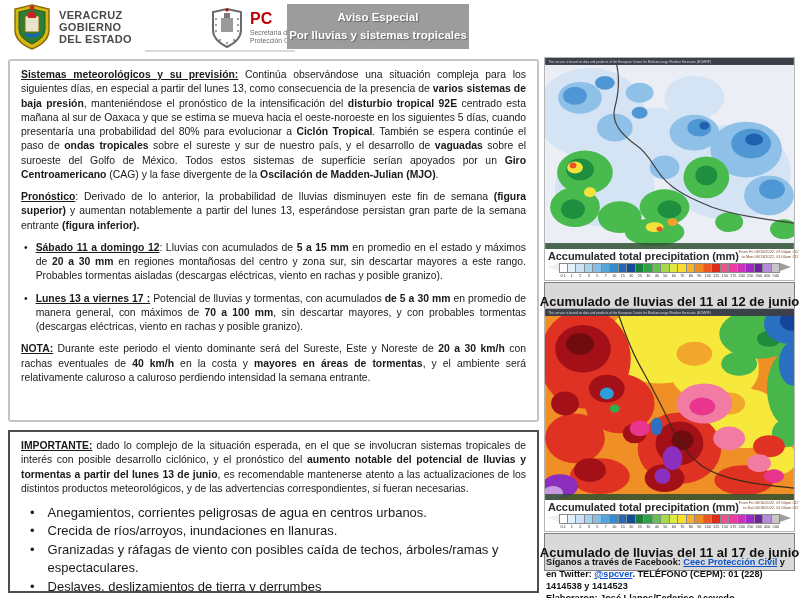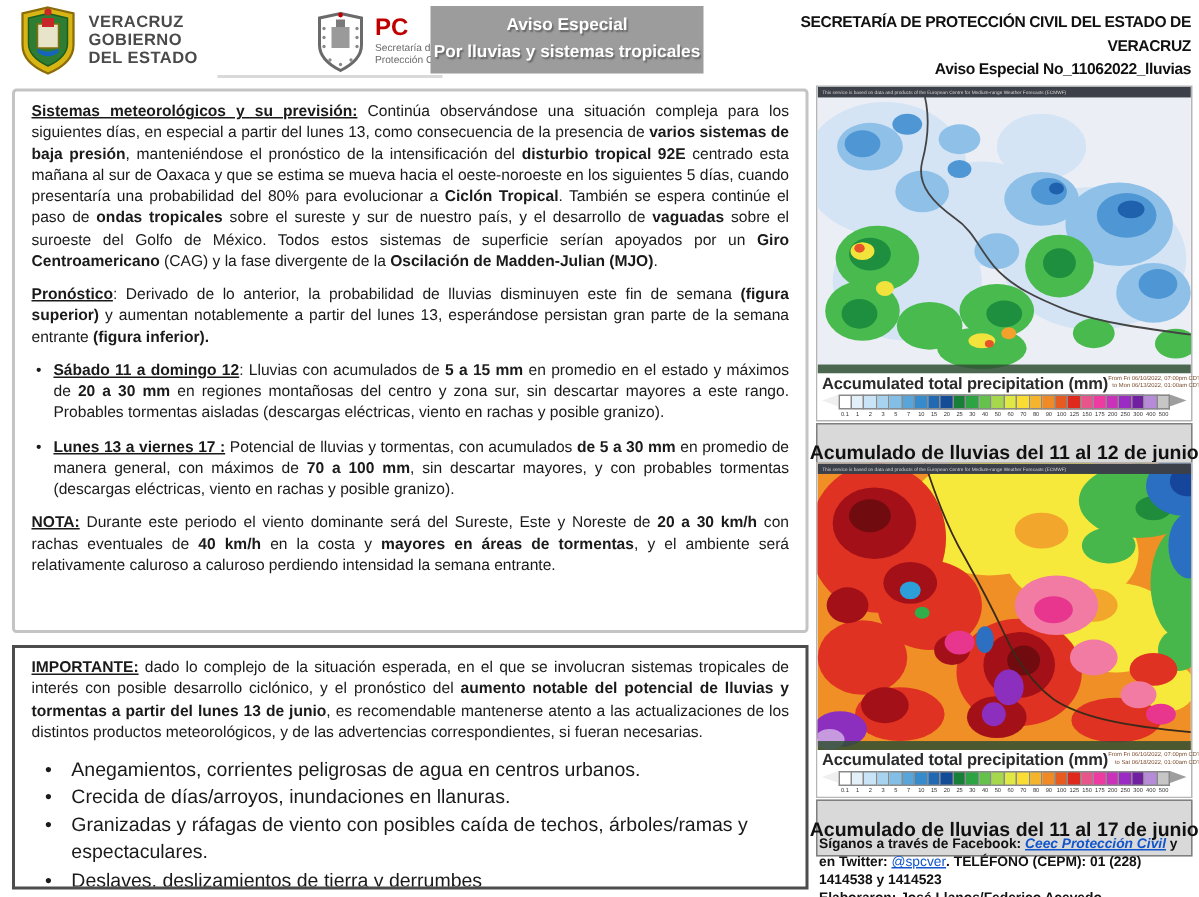--- a/index.html
+++ b/index.html
@@ -119,44 +119,39 @@
       </div>
     </div>
   </div>
   <div class="logo-underline"></div>
 
   <div class="banner">
     <div>Aviso Especial</div>
     <div>Por lluvias y sistemas tropicales</div>
   </div>
 
-  <div class="hdr-right">
-    <div>SECRETARÍA DE PROTECCIÓN CIVIL DEL ESTADO DE VERACRUZ</div>
-    <div>Aviso Especial No_11062022_lluvias</div>
-    <div>Xalapa, Ver., sábado 11 de junio 2022/08:00 h</div>
-  </div>
 </div>
 
 <div class="box1">
   <p class="para rich"><span style="font-weight: bold; text-decoration: underline;">Sistemas meteorológicos y su previsión:</span><span> Continúa observándose una situación compleja para los siguientes días, en especial a partir del lunes 13,  como consecuencia de la presencia de </span><span style="font-weight: bold;">varios sistemas de baja presión</span><span>, manteniéndose el pronóstico de la intensificación del </span><span style="font-weight: bold;">disturbio tropical 92E</span><span> centrado esta mañana al sur de Oaxaca y que se estima se mueva hacia el oeste-noroeste en los siguientes 5 días, cuando presentaría una probabilidad del 80% para evolucionar a </span><span style="font-weight: bold;">Ciclón Tropical</span><span>. También se espera continúe el paso de </span><span style="font-weight: bold;">ondas tropicales</span><span> sobre el sureste y sur de nuestro país, y el desarrollo de </span><span style="font-weight: bold;">vaguadas</span><span> sobre el suroeste del Golfo de México. Todos estos sistemas de superficie serían apoyados por un </span><span style="font-weight: bold;">Giro Centroamericano</span><span> (CAG) y la fase divergente de la </span><span style="font-weight: bold;">Oscilación de Madden-Julian (MJO)</span><span>.</span></p>
   <p class="para rich"><span style="font-weight: bold; text-decoration: underline;">Pronóstico</span><span>: Derivado de lo anterior, la probabilidad de lluvias disminuyen este fin de semana </span><span style="font-weight: bold;">(figura superior)</span><span> y aumentan notablemente a partir del lunes 13, esperándose persistan gran parte de la semana entrante </span><span style="font-weight: bold;">(figura inferior).</span></p>
   <div class="bullet">
     <div class="rich"><span style="font-weight: bold; text-decoration: underline;">Sábado 11 a domingo 12</span><span>: Lluvias con acumulados de </span><span style="font-weight: bold;">5 a 15 mm</span><span> en promedio en el estado y máximos de </span><span style="font-weight: bold;">20 a 30 mm</span><span> en regiones montañosas del centro y zona sur, sin descartar mayores a este rango. Probables tormentas aisladas (descargas eléctricas, viento en rachas y posible granizo).</span></div>
   </div>
   <div class="bullet">
     <div class="rich"><span style="font-weight: bold; text-decoration: underline;">Lunes 13 a viernes 17 :</span><span> Potencial de lluvias y tormentas, con acumulados </span><span style="font-weight: bold;">de 5 a 30 mm</span><span> en promedio de manera general, con máximos de </span><span style="font-weight: bold;">70 a 100 mm</span><span>, sin descartar mayores, y con probables tormentas (descargas eléctricas, viento en rachas y posible granizo).</span></div>
   </div>
   <p class="para rich"><span style="font-weight: bold; text-decoration: underline;">NOTA:</span><span> Durante este periodo el viento dominante será del Sureste, Este y Noreste de </span><span style="font-weight: bold;">20 a 30 km/h</span><span> con rachas eventuales de </span><span style="font-weight: bold;">40 km/h</span><span> en la costa y </span><span style="font-weight: bold;">mayores en áreas de tormentas</span><span>, y el ambiente será relativamente caluroso a caluroso perdiendo intensidad la semana entrante.</span></p>
 </div>
 
 <div class="box2">
   <p class="para rich"><span style="font-weight: bold; text-decoration: underline;">IMPORTANTE:</span><span> dado lo complejo de la situación esperada, en el que se involucran sistemas tropicales de interés con posible desarrollo ciclónico, y el pronóstico del </span><span style="font-weight: bold;">aumento notable del potencial de lluvias y tormentas a partir del lunes 13 de junio</span><span>, es recomendable mantenerse atento a las actualizaciones de los distintos productos meteorológicos, y de las advertencias correspondientes, si fueran necesarias.</span></p>
   <ul class="rec-list">
       <li>Anegamientos, corrientes peligrosas de agua en centros urbanos.</li>
-      <li>Crecida de días/arroyos, inundaciones en llanuras.</li>
+      <li>Crecida de ríos/arroyos, inundaciones en llanuras.</li>
       <li>Granizadas y ráfagas de viento con posibles caída de techos,  árboles/ramas y espectaculares.</li>
       <li>Deslaves, deslizamientos de tierra y derrumbes</li>
       <li>Oleaje elevado en zonas de tormenta</li>
     </ul>
 </div>
 
 <div class="map-panel" style="top:57px;">
   <svg width="249" height="191" viewBox="0 0 250 192">
     <rect width="250" height="192" fill="#eceef5"></rect>
     <g fill="#d4e4f5">
@@ -522,15 +517,15 @@
           </div>
         </div>
       <div class="lg-arrow right"></div>
     </div>
   </div>
 </div>
 
 <div class="map-caption" style="top:533px;">Acumulado de lluvias del 11 al 17 de junio</div>
 
 <div class="footer">
-  <div class="rich"><span style="font-weight: bold;">Síganos a través de Facebook: </span><span class="link" style="font-weight: bold; font-style: italic;">Ceec Protección Civil</span><span style="font-weight: bold;">  y en Twitter: </span><span class="link" style="font-weight: normal;">@spcver</span><span style="font-weight: bold;">.  TELÉFONO (CEPM):  01 (228) 1414538 y 1414523</span></div>
+  <div class="rich"><span style="font-weight: bold;">Síganos a través de Facebook: </span><span class="link" style="font-weight: bold;">Ceec Protección Civil</span><span style="font-weight: bold;">  y en Twitter: </span><span class="link" style="font-weight: bold;">@spcver</span><span style="font-weight: bold;">.  TELÉFONO (CEPM):  01 (228) 1414538 y 1414523</span></div>
   <div>Elaboraron: José Llanos/Federico Acevedo</div>
 </div>
 
 </body></html>

